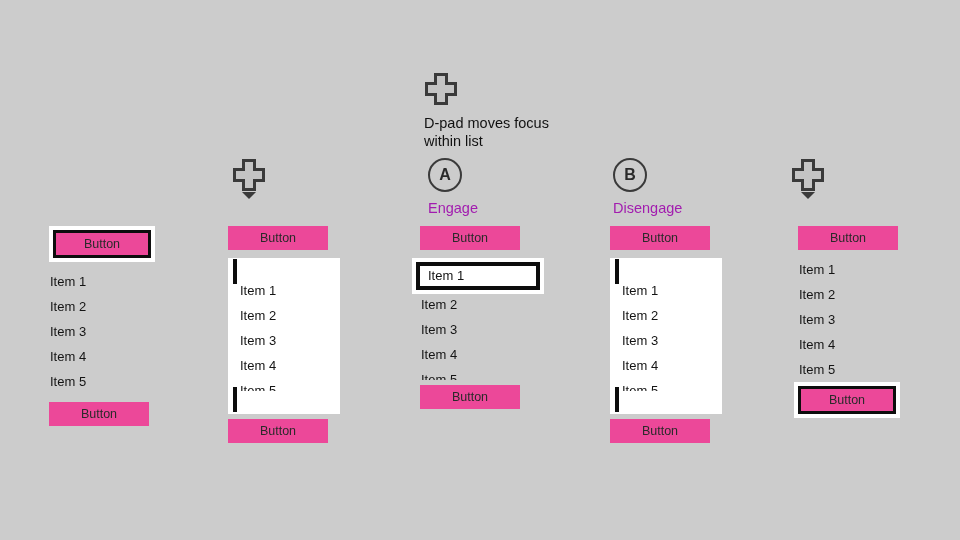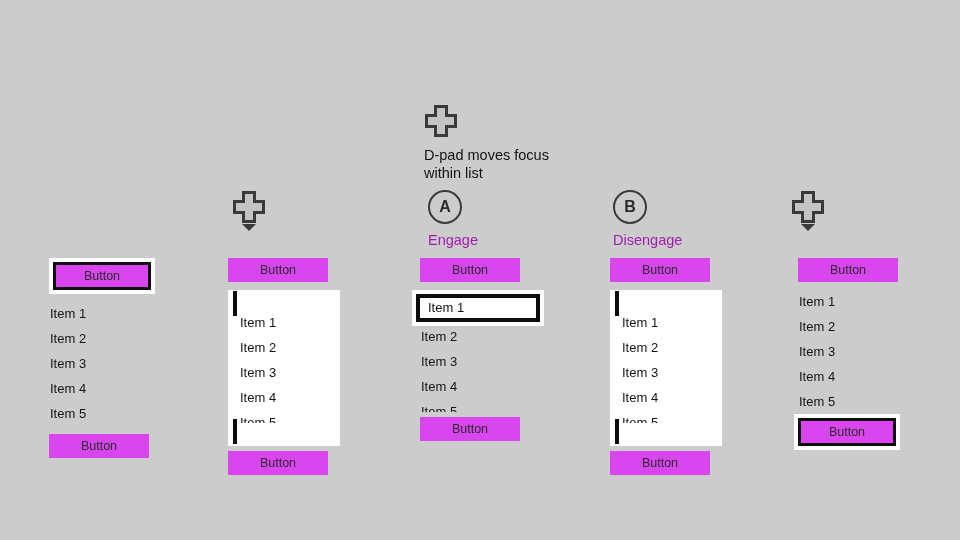--- a/index.html
+++ b/index.html
@@ -14,21 +14,20 @@
     overflow: hidden;
     position: relative;
     color: #1a1a1a;
   }
 
   .stage {
     position: absolute;
     left: 0; top: 0;
     width: 960px;
     height: 424px;
-    margin-top: 32px;
   }
 
   
   .legend-topcenter {
     position: absolute;
     left: 424px;
     top: 72px;
     width: 170px;
   }
   .legend-caption {
@@ -84,21 +83,21 @@
     position: absolute;
     top: 226px;
     width: 100px;
   }
 
   
   .btn {
     box-sizing: border-box;
     width: 100px;
     height: 24px;
-    background: #d946ef;
+    background: #ec4899;
     color: #2a2a2a;
     font-size: 12.5px;
     line-height: 24px;
     text-align: center;
     border: none;
     padding: 0;
     font-family: "Liberation Sans", sans-serif;
     display: block;
   }
 

